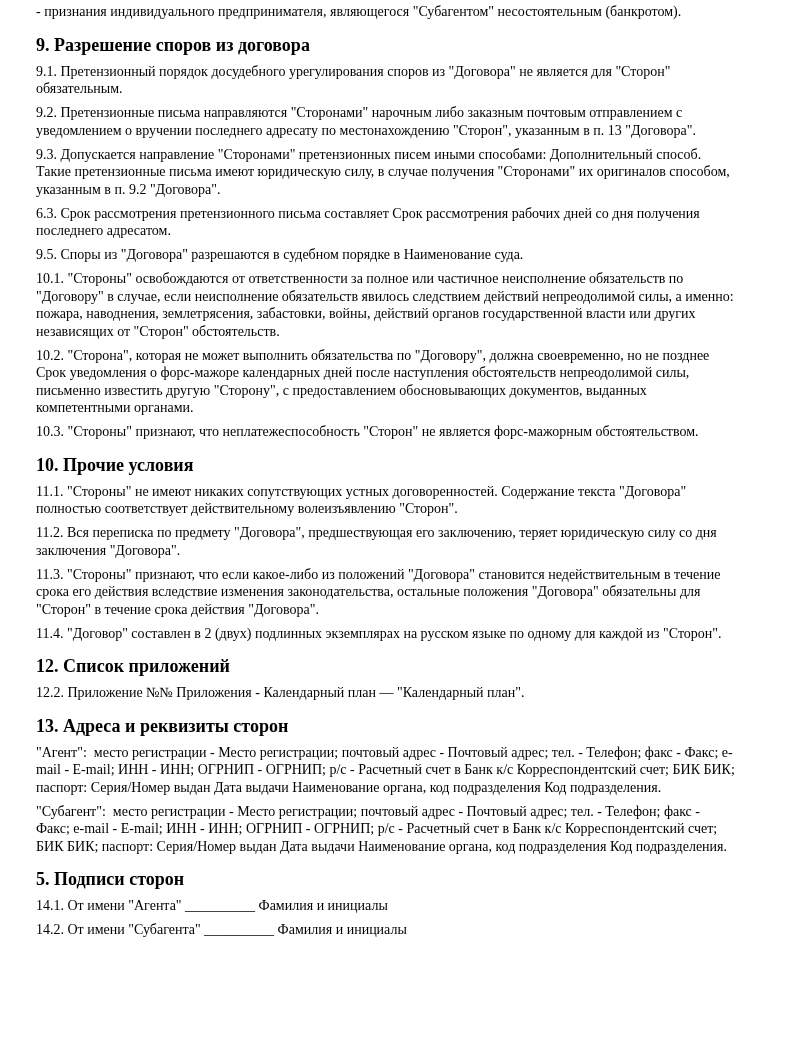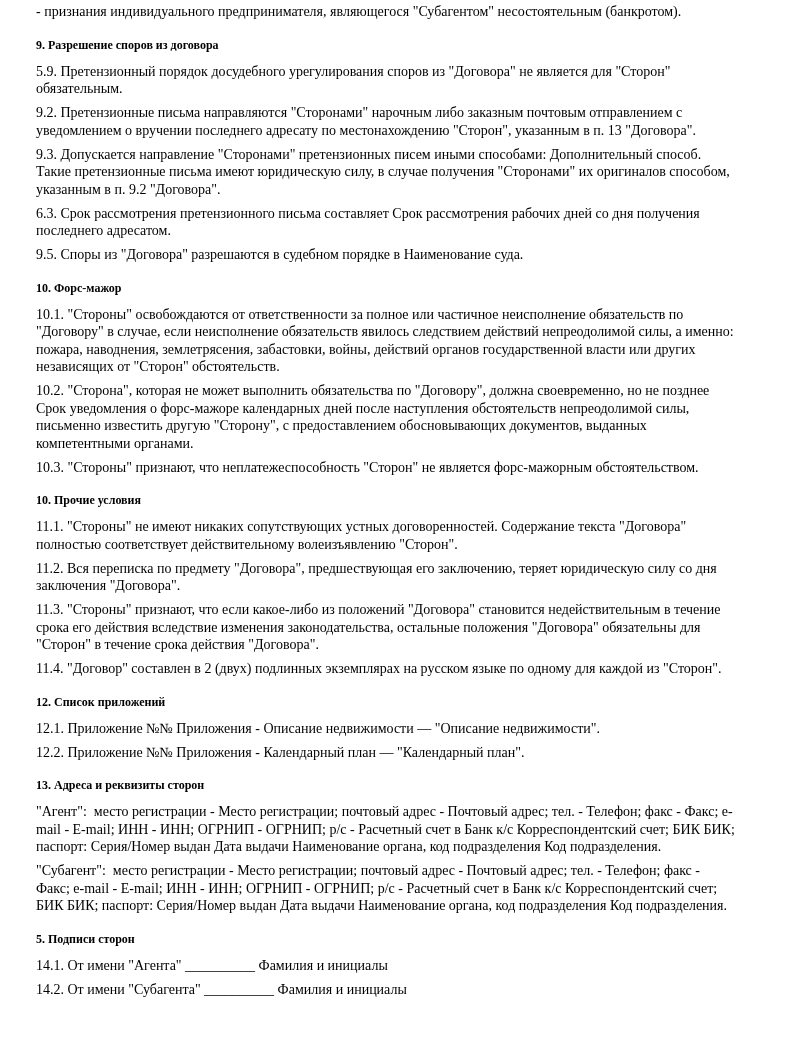--- a/index.html
+++ b/index.html
@@ -20,63 +20,61 @@
     padding: 3px 56px 0 36px;
     font-size: 14px;
     line-height: 17.5px;
   }
   .page p {
     margin: 0 0 6.5px 0;
     white-space: pre-wrap;
     text-align: left;
   }
   .section-heading {
-    font-size: 12px;
+    font-size: 18px;
     line-height: 18px;
     font-weight: bold;
     margin: 15px 0 9px 0;
   }
   .intro-line {
     margin-bottom: 6.5px;
   }
 </style>
 </head>
 <body>
 
 <div class="page">
 
   <p class="intro-line">- признания индивидуального предпринимателя, являющегося "Субагентом" несостоятельным (банкротом).</p>
 
   <div>
     <h2 class="section-heading">9. Разрешение споров из договора</h2>
-    <p>5.9. Претензионный порядок досудебного урегулирования споров из "Договора" не является для "Сторон" обязательным.</p>
+    <p>9.1. Претензионный порядок досудебного урегулирования споров из "Договора" не является для "Сторон" обязательным.</p>
     <p>9.2. Претензионные письма направляются "Сторонами" нарочным либо заказным почтовым отправлением с уведомлением о вручении последнего адресату по местонахождению "Сторон", указанным в п. 13 "Договора".</p>
     <p>9.3. Допускается направление "Сторонами" претензионных писем иными способами: Дополнительный способ.  Такие претензионные письма имеют юридическую силу, в случае получения "Сторонами" их оригиналов способом, указанным в п. 9.2 "Договора".</p>
     <p>6.3. Срок рассмотрения претензионного письма составляет Срок рассмотрения рабочих дней со дня получения последнего адресатом.</p>
     <p>9.5. Споры из "Договора" разрешаются в судебном порядке в Наименование суда.</p>
   </div>
 
   <div>
-    <h2 class="section-heading">10. Форс-мажор</h2>
     <p>10.1. "Стороны" освобождаются от ответственности за полное или частичное неисполнение обязательств по "Договору" в случае, если неисполнение обязательств явилось следствием действий непреодолимой силы, а именно: пожара, наводнения, землетрясения, забастовки, войны, действий органов государственной власти или других независящих от "Сторон" обстоятельств.</p>
     <p>10.2. "Сторона", которая не может выполнить обязательства по "Договору", должна своевременно, но не позднее Срок уведомления о форс-мажоре календарных дней после наступления обстоятельств непреодолимой силы, письменно известить другую "Сторону", с предоставлением обосновывающих документов, выданных компетентными органами.</p>
     <p>10.3. "Стороны" признают, что неплатежеспособность "Сторон" не является форс-мажорным обстоятельством.</p>
   </div>
 
   <div>
     <h2 class="section-heading">10. Прочие условия</h2>
     <p>11.1. "Стороны" не имеют никаких сопутствующих устных договоренностей. Содержание текста "Договора" полностью соответствует действительному волеизъявлению "Сторон".</p>
     <p>11.2. Вся переписка по предмету "Договора", предшествующая его заключению, теряет юридическую силу со дня заключения "Договора".</p>
     <p>11.3. "Стороны" признают, что если какое-либо из положений "Договора" становится недействительным в течение срока его действия вследствие изменения законодательства, остальные положения "Договора" обязательны для "Сторон" в течение срока действия "Договора".</p>
     <p>11.4. "Договор" составлен в 2 (двух) подлинных экземплярах на русском языке по одному для каждой из "Сторон".</p>
   </div>
 
   <div>
     <h2 class="section-heading">12. Список приложений</h2>
-    <p>12.1. Приложение №№ Приложения - Описание недвижимости — "Описание недвижимости".</p>
     <p>12.2. Приложение №№ Приложения - Календарный план — "Календарный план".</p>
   </div>
 
   <div>
     <h2 class="section-heading">13. Адреса и реквизиты сторон</h2>
     <p>"Агент":  место регистрации - Место регистрации; почтовый адрес - Почтовый адрес; тел. - Телефон; факс - Факс; e-mail - E-mail; ИНН - ИНН; ОГРНИП - ОГРНИП; р/с - Расчетный счет в Банк к/с Корреспондентский счет; БИК БИК; паспорт: Серия/Номер выдан Дата выдачи Наименование органа, код подразделения Код подразделения.</p>
     <p>"Субагент":  место регистрации - Место регистрации; почтовый адрес - Почтовый адрес; тел. - Телефон; факс - Факс; e-mail - E-mail; ИНН - ИНН; ОГРНИП - ОГРНИП; р/с - Расчетный счет в Банк к/с Корреспондентский счет; БИК БИК; паспорт: Серия/Номер выдан Дата выдачи Наименование органа, код подразделения Код подразделения.</p>
   </div>
 
   <div>

